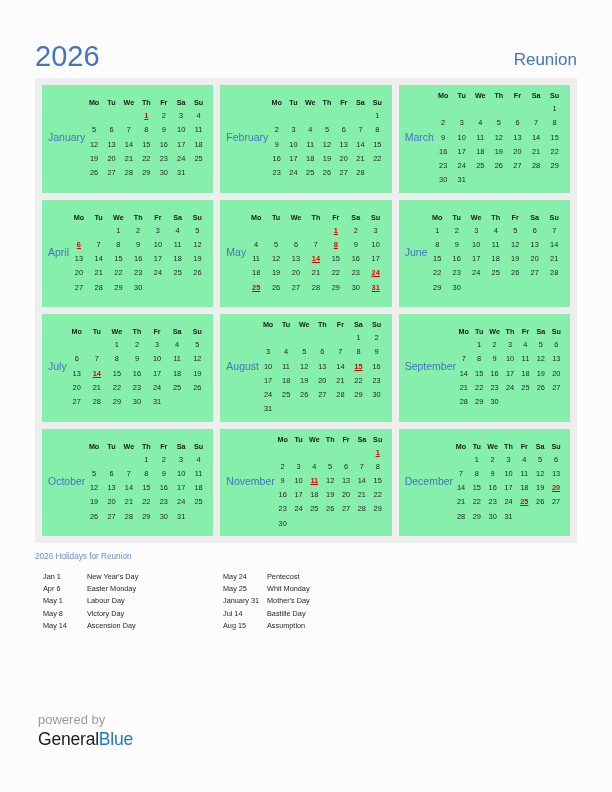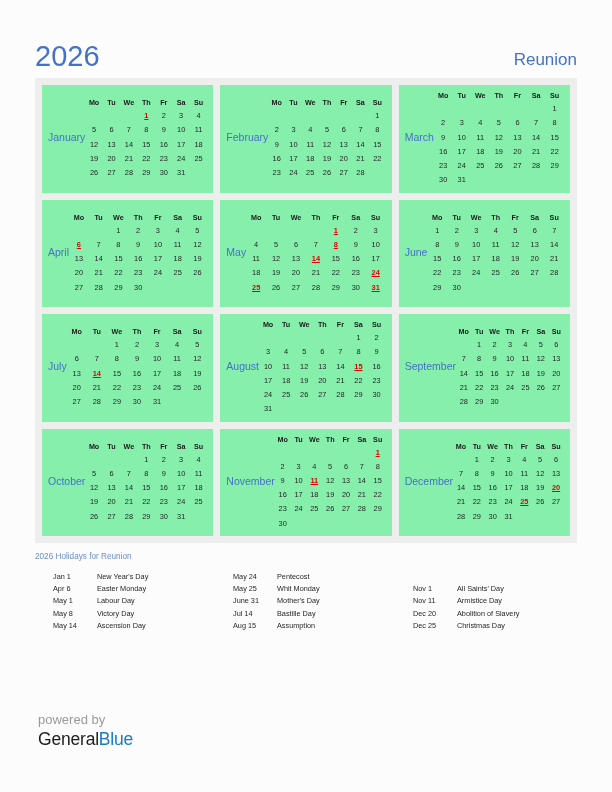--- a/index.html
+++ b/index.html
@@ -113,21 +113,21 @@
     position: absolute;
     left: 35px;
     top: 552px;
     font-size: 8.2px;
     color: #6a8dd0;
     font-weight: 400;
     text-align: right;
   }
   .holidays-cols {
     position: absolute;
-    left: 45px;
+    left: 35px;
     top: 570px;
     width: 542px;
     height: 90px;
   }
   .hcol {
     position: absolute;
     top: 0;
   }
   .hcol.c1 { left: 8px; }
   .hcol.c2 { left: 188px; }
@@ -992,50 +992,32 @@
       <div class="hcol c2">
         <div class="hrow">
           <span class="hdate">May 24</span>
           <span class="hname">Pentecost</span>
         </div>
         <div class="hrow">
           <span class="hdate">May 25</span>
           <span class="hname">Whit Monday</span>
         </div>
         <div class="hrow">
-          <span class="hdate">June 31</span>
+          <span class="hdate">January 31</span>
           <span class="hname">Mother's Day</span>
         </div>
         <div class="hrow">
           <span class="hdate">Jul 14</span>
           <span class="hname">Bastille Day</span>
         </div>
         <div class="hrow">
           <span class="hdate">Aug 15</span>
           <span class="hname">Assumption</span>
         </div>
       </div>
-      <div class="hcol c3">
-        <div class="hrow">
-          <span class="hdate">Nov 1</span>
-          <span class="hname">All Saints' Day</span>
-        </div>
-        <div class="hrow">
-          <span class="hdate">Nov 11</span>
-          <span class="hname">Armistice Day</span>
-        </div>
-        <div class="hrow">
-          <span class="hdate">Dec 20</span>
-          <span class="hname">Abolition of Slavery</span>
-        </div>
-        <div class="hrow">
-          <span class="hdate">Dec 25</span>
-          <span class="hname">Christmas Day</span>
-        </div>
-      </div>
     </div>
 
   <div class="footer">
     <div class="powered-by">powered by</div>
     <div class="brand"><span class="general">General</span><span class="blue">Blue</span></div>
   </div>
 
 </div>
 
 </body></html>

